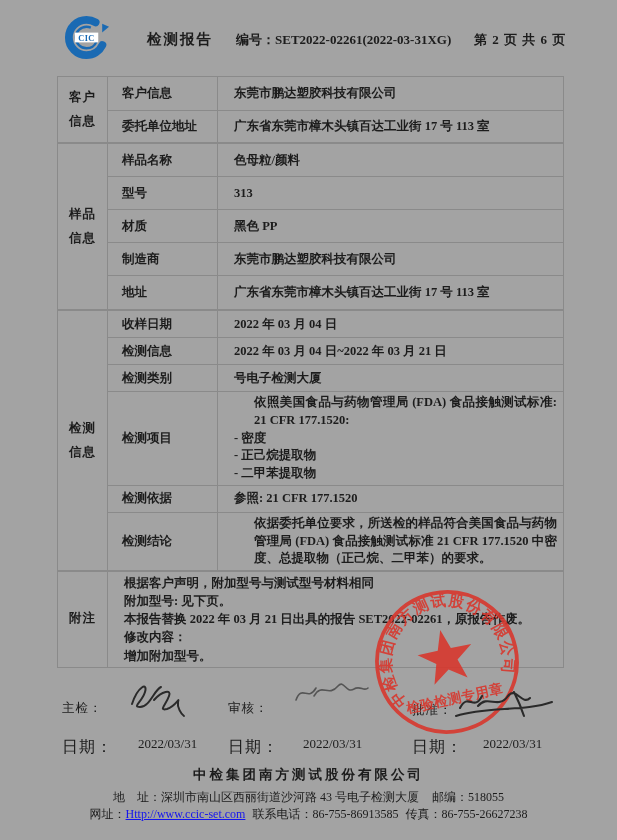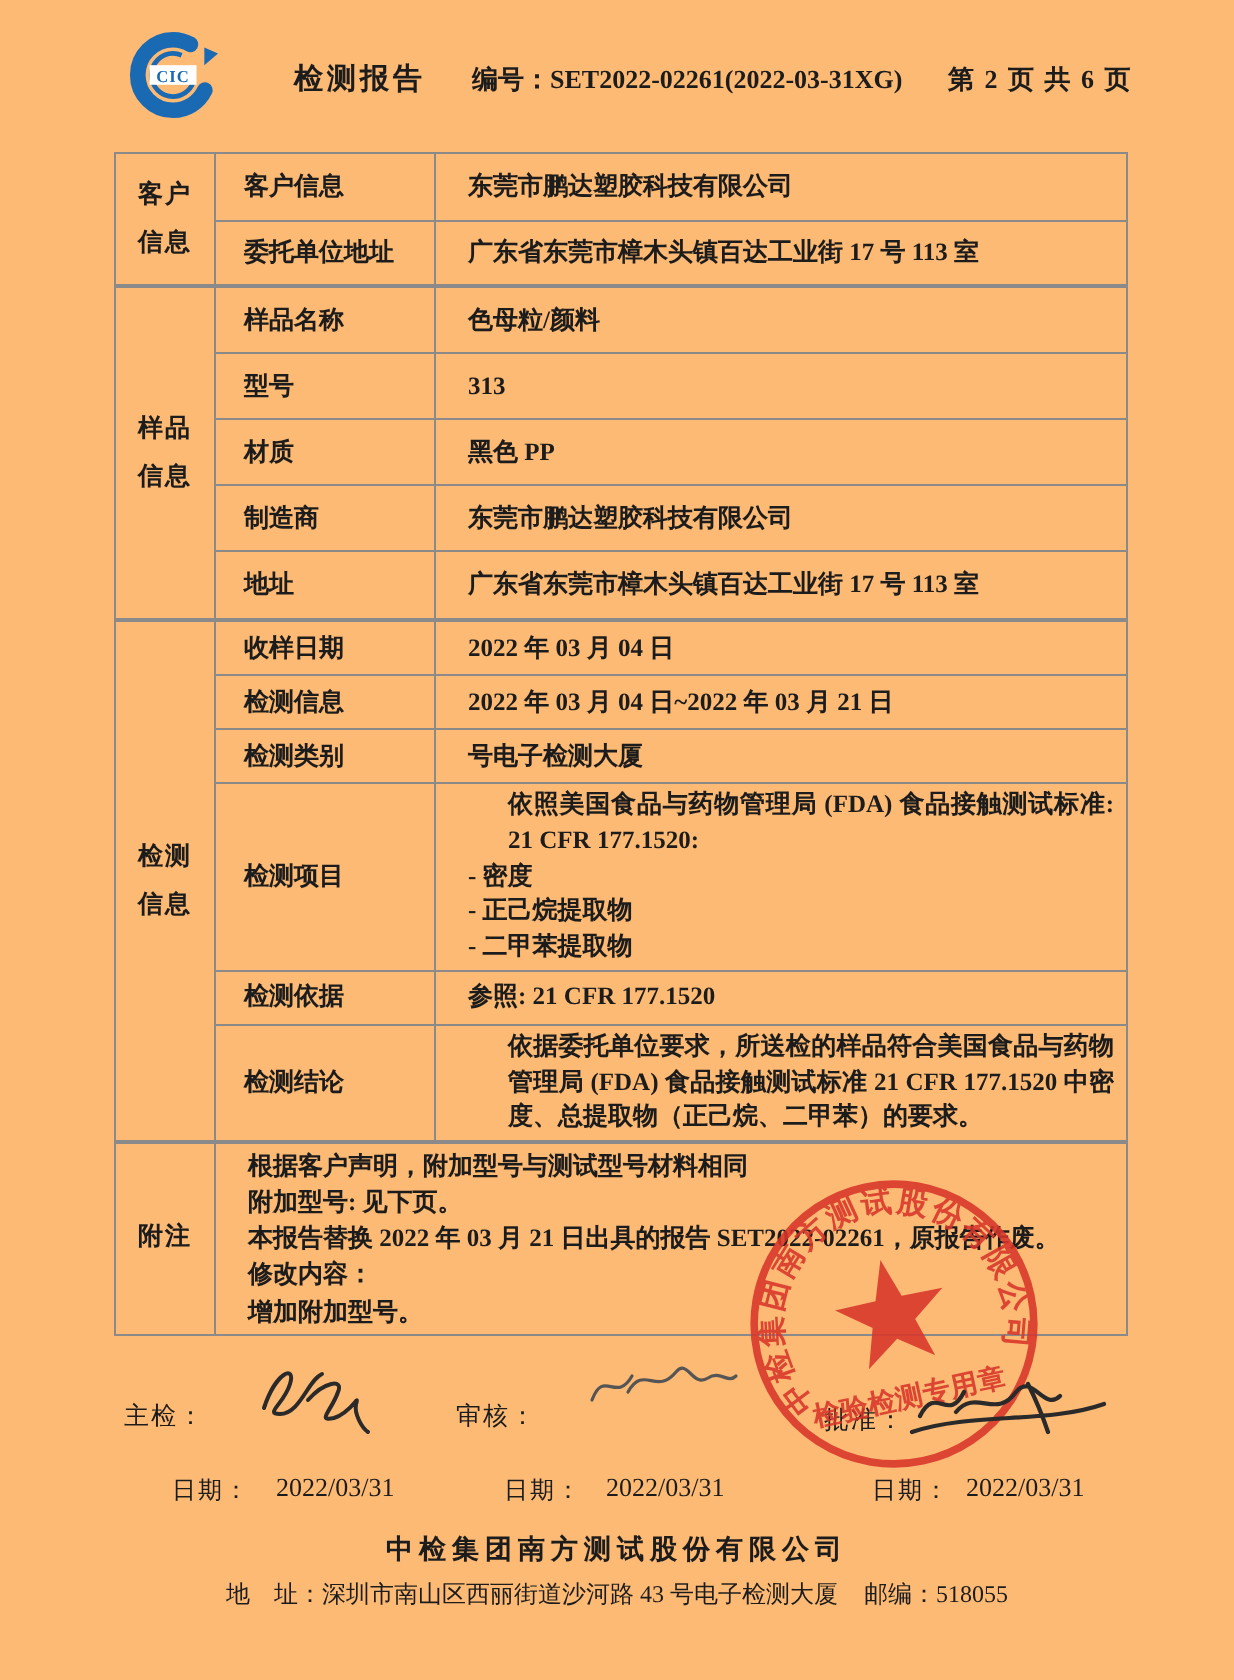--- a/index.html
+++ b/index.html
@@ -1,18 +1,18 @@
 <!DOCTYPE html>
 <html><head>
 <meta charset="utf-8">
 <style>
   html,body{margin:0;padding:0;background:#ffffff;}
   body{width:617px;height:840px;position:relative;overflow:hidden;
        font-family:"Liberation Serif","DejaVu Serif",serif;color:#1c1c1c;}
-  .page{position:relative;width:617px;height:840px;background:#fdba74;}
+  .page{position:relative;width:617px;height:840px;background:#a3a3a3;}
 
   
   .hdr-title{position:absolute;left:147px;top:30px;font-size:14.5px;font-weight:bold;letter-spacing:2px;}
   .hdr-no{position:absolute;left:236px;top:31px;font-size:13px;font-weight:bold;}
   .hdr-page{position:absolute;left:474px;top:31px;font-size:13px;font-weight:bold;letter-spacing:1px;}
   .logo{position:absolute;left:63px;top:14px;width:47px;height:47px;}
 
   
   .tbl-wrap{position:absolute;left:57px;top:76px;width:506px;}
   table{border-collapse:collapse;table-layout:fixed;width:506px;}
@@ -21,21 +21,21 @@
   td.group{text-align:center;padding:2px 5px;line-height:1.9;letter-spacing:1px;}
   td.val{padding-left:16px;}
   tr.h34{height:34px;} tr.h32{height:32px;} tr.h33{height:33px;}
   tr.h27{height:27px;} tr.h88{height:88px;} tr.h56{height:56px;} tr.h90{height:90px;}
   .cell-lines div{line-height:1.45;}
   .items-cell div{line-height:1.42;}
   .just{text-align:justify;line-height:1.42;margin-left:20px;}
 
   
   .sig-label{position:absolute;font-size:12.5px;letter-spacing:1px;}
-  .date-label{position:absolute;font-size:12px;letter-spacing:1px;margin-left:24px;}
+  .date-label{position:absolute;font-size:16px;letter-spacing:1px;}
   .date-val{position:absolute;font-size:13px;text-align:right;}
   .sigsvg{position:absolute;}
 
   
   .stamp{position:absolute;left:371px;top:586px;width:152px;height:152px;
          transform:rotate(-12deg);opacity:.88;z-index:5;pointer-events:none;}
   .sig3{z-index:6;}
 
   
   .footer{position:absolute;left:0;top:766px;width:617px;text-align:center;}
@@ -204,15 +204,20 @@
   <div class="date-val" style="left:303px;top:736px;">2022/03/31</div>
   <div class="date-label" style="left:412px;top:737px;">日期：</div>
   <div class="date-val" style="left:483px;top:736px;">2022/03/31</div>
 
   <div class="footer">
     <div class="f-company">中检集团南方测试股份有限公司</div>
     <div class="f-line">
       <span>地　址：</span><span>深圳市南山区西丽街道沙河路 43 号电子检测大厦</span>
       <span style="margin-left:10px;">邮编：</span><span>518055</span>
     </div>
+    <div class="f-line">
+      <span>网址：</span><a class="url" href="#">Http://www.ccic-set.com</a>
+      <span style="margin-left:4px;">联系电话：</span><span>86-755-86913585</span>
+      <span style="margin-left:4px;">传真：</span><span>86-755-26627238</span>
+    </div>
   </div>
 
 </div>
 
 </body></html>

